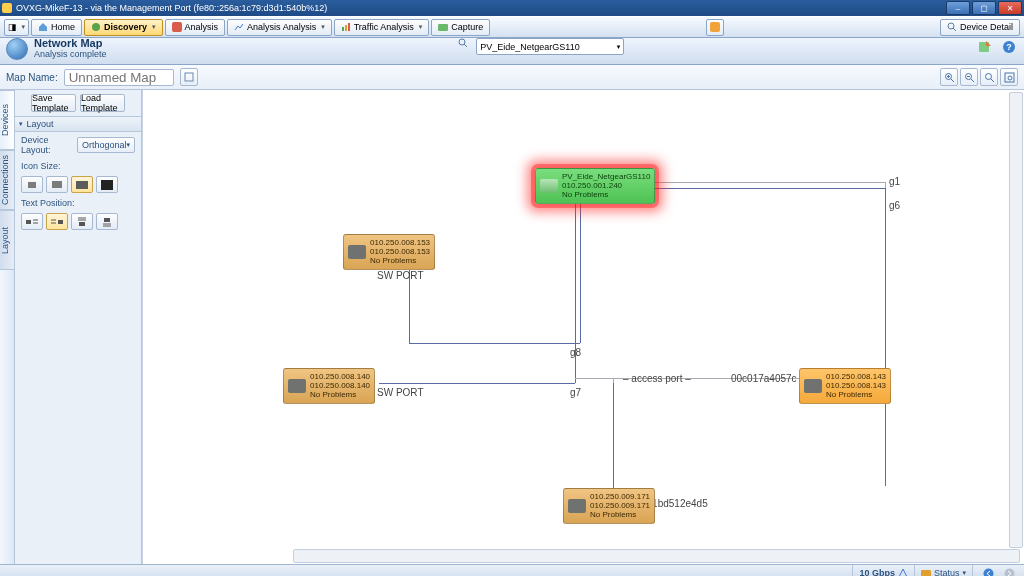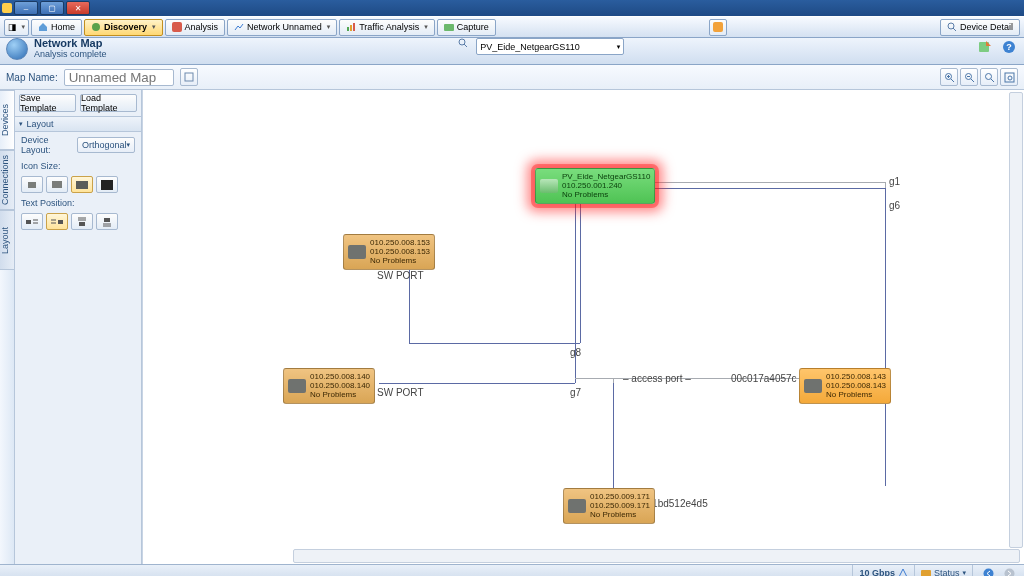--- a/index.html
+++ b/index.html
@@ -27,21 +27,21 @@
 .mapname-lbl{color:#2c537e}
 .mapname-in{width:100px;height:15px;border:1px solid #a7b9d0;background:#fff;border-radius:2px;padding:0 4px;color:#9aa7b8}
 .sqbtn{width:16px;height:16px;border:1px solid #a7b9d0;border-radius:2px;background:linear-gradient(#fff,#e7eef8);display:flex;align-items:center;justify-content:center}
 .zoomgrp{margin-left:auto;display:flex;gap:2px}
 .zoomgrp .sqbtn svg{width:11px;height:11px}
 .body{display:flex;height:calc(576px - 16px - 20px - 26px - 24px - 16px)}
 .tabstrip{width:14px;background:linear-gradient(90deg,#f3f7fd,#dde8f5);border-right:1px solid #b6c6da;display:flex;flex-direction:column}
 .vtab{flex:none;height:50px;writing-mode:vertical-rl;transform:rotate(180deg);font-size:9px;text-align:center;border-top:1px solid #b6c6da;border-bottom:1px solid #b6c6da;padding:4px 0;color:#2c537e;cursor:default;background:linear-gradient(90deg,#fff,#e7eff9)}
 .vtab.inactive{background:linear-gradient(90deg,#e6edf6,#d1dded)}
 .sidepanel{width:126px;background:#eaf0f8;border-right:1px solid #b6c6da;display:flex;flex-direction:column;padding:0;gap:0}
-.btnrow{display:flex;gap:4px;padding:4px 4px}
+.btnrow{display:flex;gap:4px;padding:4px 16px}
 .btnrow .pbtn{flex:1;height:16px;background:linear-gradient(#fdfdfd,#e3ecf6);border:1px solid #a7b9d0;border-radius:2px;font-size:9px;display:flex;align-items:center;justify-content:center}
 .grphdr{height:14px;background:linear-gradient(#eef3fa,#d9e4f1);border-top:1px solid #b6c6da;border-bottom:1px solid #b6c6da;display:flex;align-items:center;padding:0 4px;font-size:9px;color:#2c537e}
 .grphdr .car{margin-right:4px;font-size:7px}
 .frow{display:flex;align-items:center;gap:20px;padding:3px 6px;font-size:9px;color:#2c537e}
 .fsel{flex:1;height:14px;background:linear-gradient(#fdfdfd,#e7eef8);border:1px solid #a7b9d0;border-radius:2px;display:flex;align-items:center;padding:0 4px;font-size:9px}
 .iconsz, .txpos{display:flex;gap:3px;padding:2px 6px}
 .minibtn{width:20px;height:15px;background:linear-gradient(#fdfdfd,#e3ecf6);border:1px solid #a7b9d0;border-radius:2px;display:flex;align-items:center;justify-content:center}
 .minibtn.active{background:linear-gradient(#fff6d9,#ffe49b);border-color:#caa24a}
 .canvas{flex:1;background:#fff;position:relative;overflow:hidden;border-left:1px solid #c8d4e4}
 .hscroll{position:absolute;left:150px;right:4px;bottom:1px;height:12px;background:#eef2f7;border:1px solid #c4cfde;border-radius:2px}
@@ -65,20 +65,21 @@
 </style>
 </head>
 <body>
 
 <div class="titlebar">
   <span class="ico">
     <svg viewBox="0 0 10 10">
         <rect width="10" height="10" fill="#ffcf4b" rx="2"></rect>
       </svg>
   </span>
+  <span class="title">OVXG-MikeF-13 - via the Management Port (fe80::256a:1c79:d3d1:540b%12)</span>
   <div class="winbtns">
     <div class="winbtn">–</div>
     <div class="winbtn">▢</div>
     <div class="winbtn close">✕</div>
   </div>
 </div>
 
 <div class="toolbar1">
   <div class="tbtn small">
       <span>◨</span>
@@ -108,21 +109,21 @@
         </svg>
       </span>
       <span>Analysis</span>
     </div>
   <div class="tbtn">
       <span class="ico">
         <svg viewBox="0 0 10 10">
           <path d="M1 8 4 4 6 6 9 2" stroke="#3c7bd1" fill="none"></path>
         </svg>
       </span>
-      <span>Network Unnamed</span>
+      <span>Analysis Analysis</span>
       <span class="drop">▾</span>
     </div>
   <div class="tbtn">
       <span class="ico">
         <svg viewBox="0 0 10 10">
           <rect x="1" y="5" width="2" height="4" fill="#53a653"></rect>
           <rect x="4" y="3" width="2" height="6" fill="#e0a030"></rect>
           <rect x="7" y="1" width="2" height="8" fill="#d85b4b"></rect>
         </svg>
       </span>

